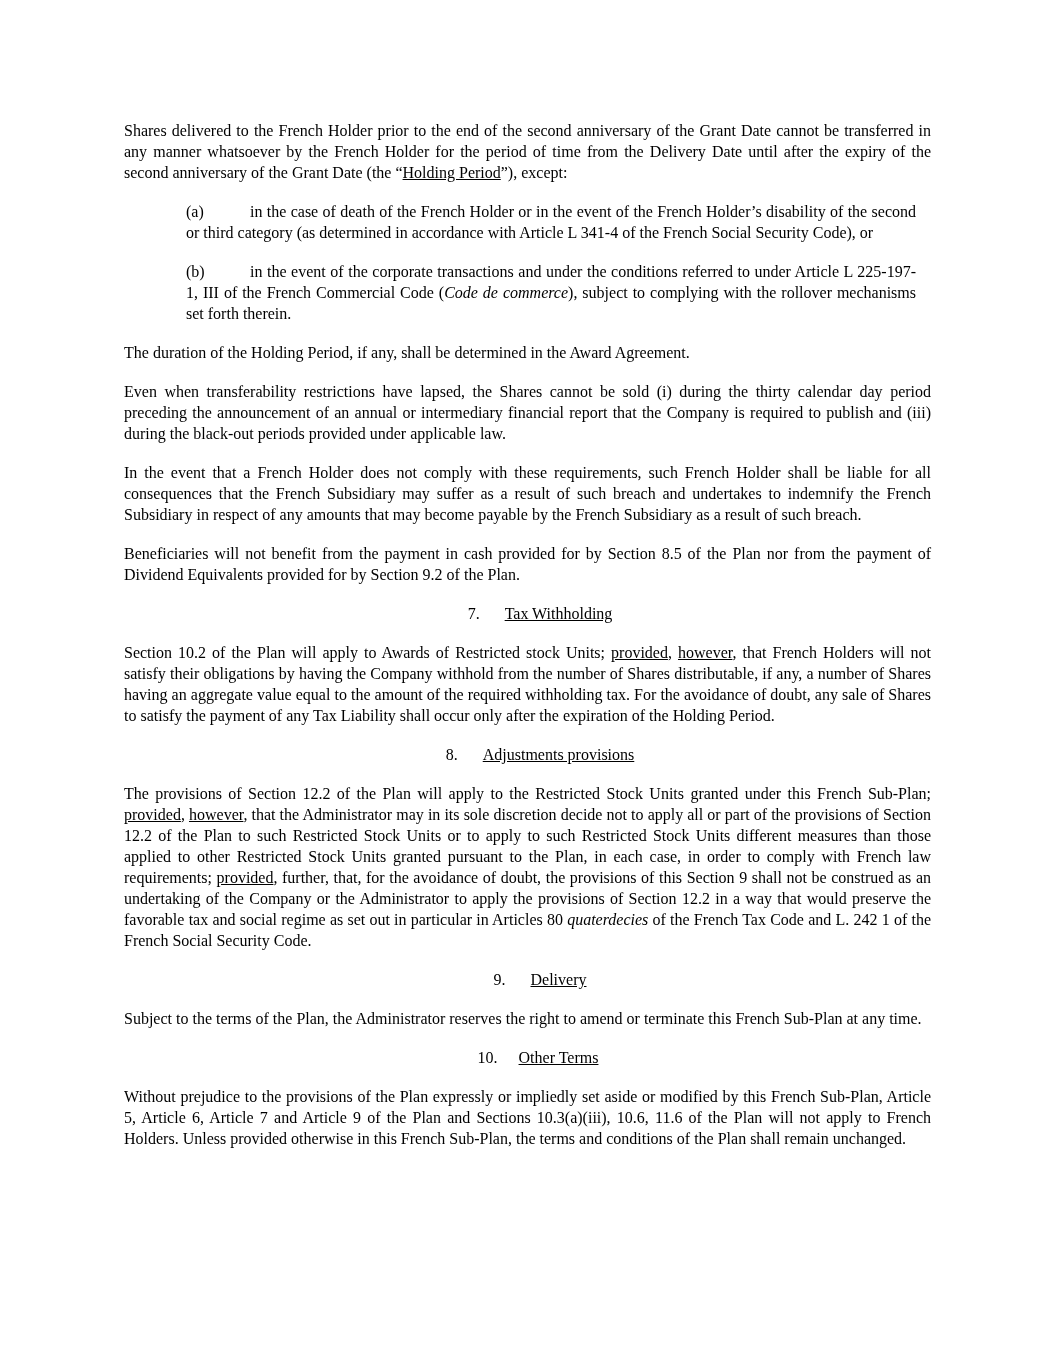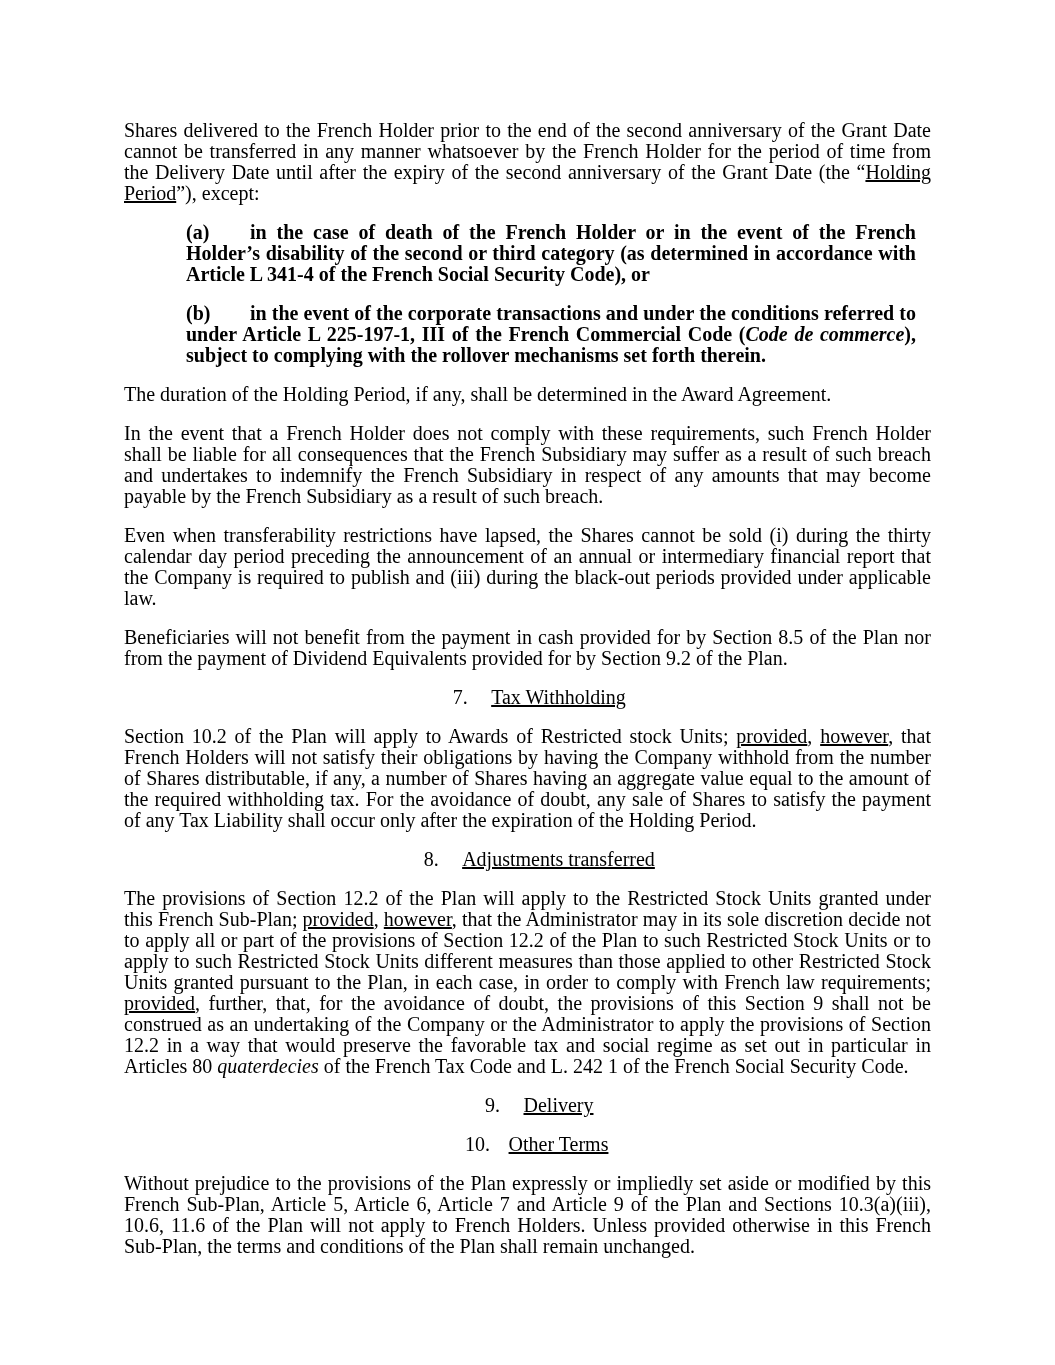--- a/index.html
+++ b/index.html
@@ -5,60 +5,61 @@
   html, body { margin: 0; padding: 0; background: #e8e8e8; }
   .page {
     position: relative;
     width: 1055px;
     height: 1365px;
     margin: 0 auto;
     background: #ffffff;
     box-sizing: border-box;
     padding: 120px 124px 0 124px;
     font-family: "Liberation Serif", "DejaVu Serif", serif;
-    font-size: 20px;
+    font-size: 16px;
     line-height: 21px;
     color: #000000;
     overflow: hidden;
   }
   .para { margin: 0 0 18px 0; text-align: justify; }
-  .item { margin: 0 15px 18px 62px; text-align: justify; font-weight: bold; }
+  .item { margin: 0 15px 18px 62px; text-align: justify; }
   .item .marker { display: inline-block; width: 64px; }
   .heading { margin: 0 0 18px 0; text-align: center; }
   .heading .marker { display: inline-block; width: 62px; }
   .u { text-decoration: underline; }
   .i { font-style: italic; }
 </style>
 </head>
 <body>
 
 <div class="page">
 
   <p class="para"><span>Shares delivered to the French Holder prior to the end of the second anniversary of the Grant Date cannot be transferred in any manner whatsoever by the French Holder for the period of time from the Delivery Date until after the expiry of the second anniversary of the Grant Date (the “</span><span class="u">Holding Period</span><span>”), except:</span></p>
 
   <p class="item"><span class="marker">(a)</span><span>in the case of death of the French Holder or in the event of the French Holder’s disability of the second or third category (as determined in accordance with Article L 341-4 of the French Social Security Code), or</span></p>
 
   <p class="item"><span class="marker">(b)</span><span>in the event of the corporate transactions and under the conditions referred to under Article L 225-197-1, III of the French Commercial Code (</span><span class="i">Code de commerce</span><span>), subject to complying with the rollover mechanisms set forth therein.</span></p>
 
   <p class="para"><span>The duration of the Holding Period, if any, shall be determined in the Award Agreement.</span></p>
 
+  <p class="para"><span>Even when transferability restrictions have lapsed, the Shares cannot be sold (i) during the thirty calendar day period preceding the announcement of an annual or intermediary financial report that the Company is required to publish and (iii) during the black-out periods provided under applicable law.</span></p>
+
   <p class="para"><span>In the event that a French Holder does not comply with these requirements, such French Holder shall be liable for all consequences that the French Subsidiary may suffer as a result of such breach and undertakes to indemnify the French Subsidiary in respect of any amounts that may become payable by the French Subsidiary as a result of such breach.</span></p>
-
-  <p class="para"><span>Even when transferability restrictions have lapsed, the Shares cannot be sold (i) during the thirty calendar day period preceding the announcement of an annual or intermediary financial report that the Company is required to publish and (iii) during the black-out periods provided under applicable law.</span></p>
 
   <p class="para"><span>Beneficiaries will not benefit from the payment in cash provided for by Section 8.5 of the Plan nor from the payment of Dividend Equivalents provided for by Section 9.2 of the Plan.</span></p>
 
   <p class="heading"><span class="marker">7.</span><span class="u">Tax Withholding</span></p>
 
   <p class="para"><span>Section 10.2 of the Plan will apply to Awards of Restricted stock Units; </span><span class="u">provided</span><span>, </span><span class="u">however</span><span>, that French Holders will not satisfy their obligations by having the Company withhold from the number of Shares distributable, if any, a number of Shares having an aggregate value equal to the amount of the required withholding tax. For the avoidance of doubt, any sale of Shares to satisfy the payment of any Tax Liability shall occur only after the expiration of the Holding Period.</span></p>
 
-  <p class="heading"><span class="marker">8.</span><span class="u">Adjustments transferred</span></p>
+  <p class="heading"><span class="marker">8.</span><span class="u">Adjustments provisions</span></p>
 
   <p class="para"><span>The provisions of Section 12.2 of the Plan will apply to the Restricted Stock Units granted under this French Sub-Plan; </span><span class="u">provided</span><span>, </span><span class="u">however</span><span>, that the Administrator may in its sole discretion decide not to apply all or part of the provisions of Section 12.2 of the Plan to such Restricted Stock Units or to apply to such Restricted Stock Units different measures than those applied to other Restricted Stock Units granted pursuant to the Plan, in each case, in order to comply with French law requirements; </span><span class="u">provided</span><span>, further, that, for the avoidance of doubt, the provisions of this Section 9 shall not be construed as an undertaking of the Company or the Administrator to apply the provisions of Section 12.2 in a way that would preserve the favorable tax and social regime as set out in particular in Articles 80 </span><span class="i">quaterdecies</span><span> of the French Tax Code and L. 242 1 of the French Social Security Code.</span></p>
 
   <p class="heading"><span class="marker">9.</span><span class="u">Delivery</span></p>
 
+  <p class="para"><span>Subject to the terms of the Plan, the Administrator reserves the right to amend or terminate this French Sub-Plan at any time.</span></p>
 
   <p class="heading"><span class="marker">10.</span><span class="u">Other Terms</span></p>
 
   <p class="para"><span>Without prejudice to the provisions of the Plan expressly or impliedly set aside or modified by this French Sub-Plan, Article 5, Article 6, Article 7 and Article 9 of the Plan and Sections 10.3(a)(iii), 10.6, 11.6 of the Plan will not apply to French Holders. Unless provided otherwise in this French Sub-Plan, the terms and conditions of the Plan shall remain unchanged.</span></p>
 
 </div>
 
 </body></html>

